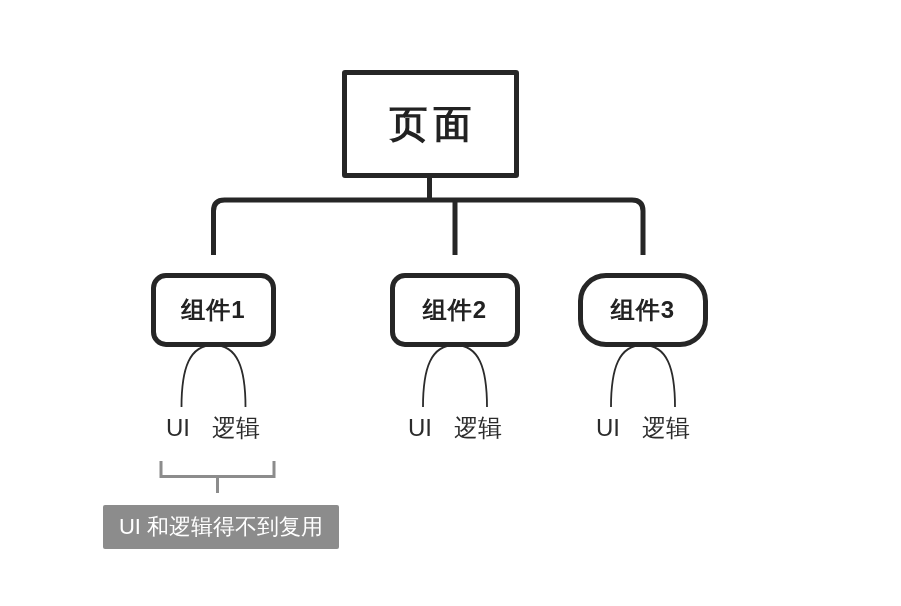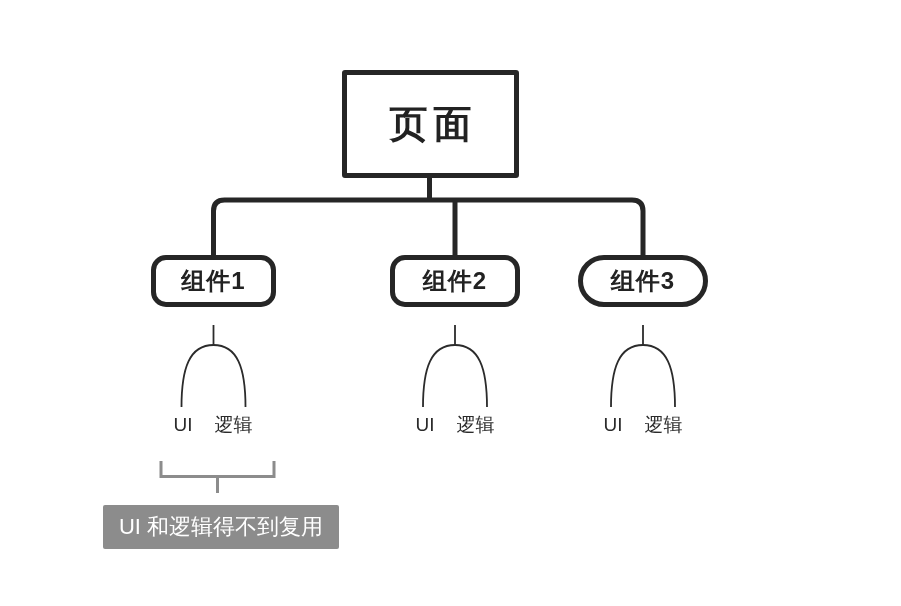--- a/index.html
+++ b/index.html
@@ -37,40 +37,40 @@
     top: 70px;
     width: 177px;
     height: 108px;
     border-radius: 3px;
     font-size: 38px;
     font-weight: 700;
     letter-spacing: 6px;
     padding-left: 6px; 
   }
   .comp-node {
-    top: 255px;
-    height: 52px;
+    top: 273px;
+    height: 74px;
     border-radius: 15px;
     font-size: 24px;
     font-weight: 700;
     letter-spacing: 1px;
   }
   .comp-node.c1 { left: 151px; width: 125px; }
   .comp-node.c2 { left: 390px; width: 130px; }
   .comp-node.c3 { left: 578px; width: 130px; border-radius: 28px; }
 
   .child-row {
     position: absolute;
     top: 412px;
     transform: translateX(-50%);
     display: flex;
     gap: 22px;
     align-items: baseline;
     white-space: nowrap;
-    font-size: 19px;
+    font-size: 24px;
     color: var(--thin-line, #2b2b2b);
   }
   .child-row.c1 { left: 213px; }
   .child-row.c2 { left: 455px; }
   .child-row.c3 { left: 643px; }
 
   .annotation-pill {
     position: absolute;
     left: 103px;
     top: 505px;

